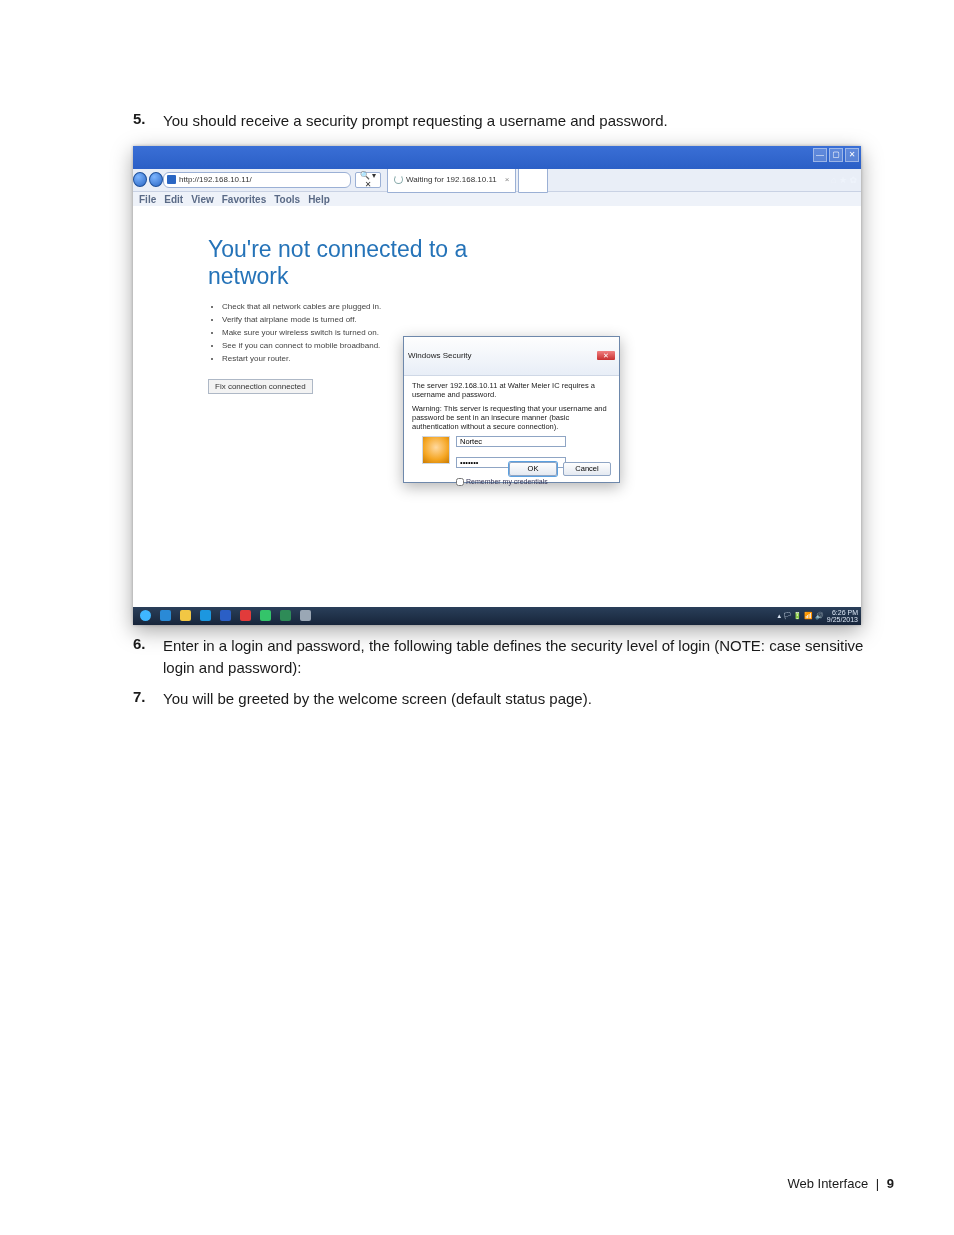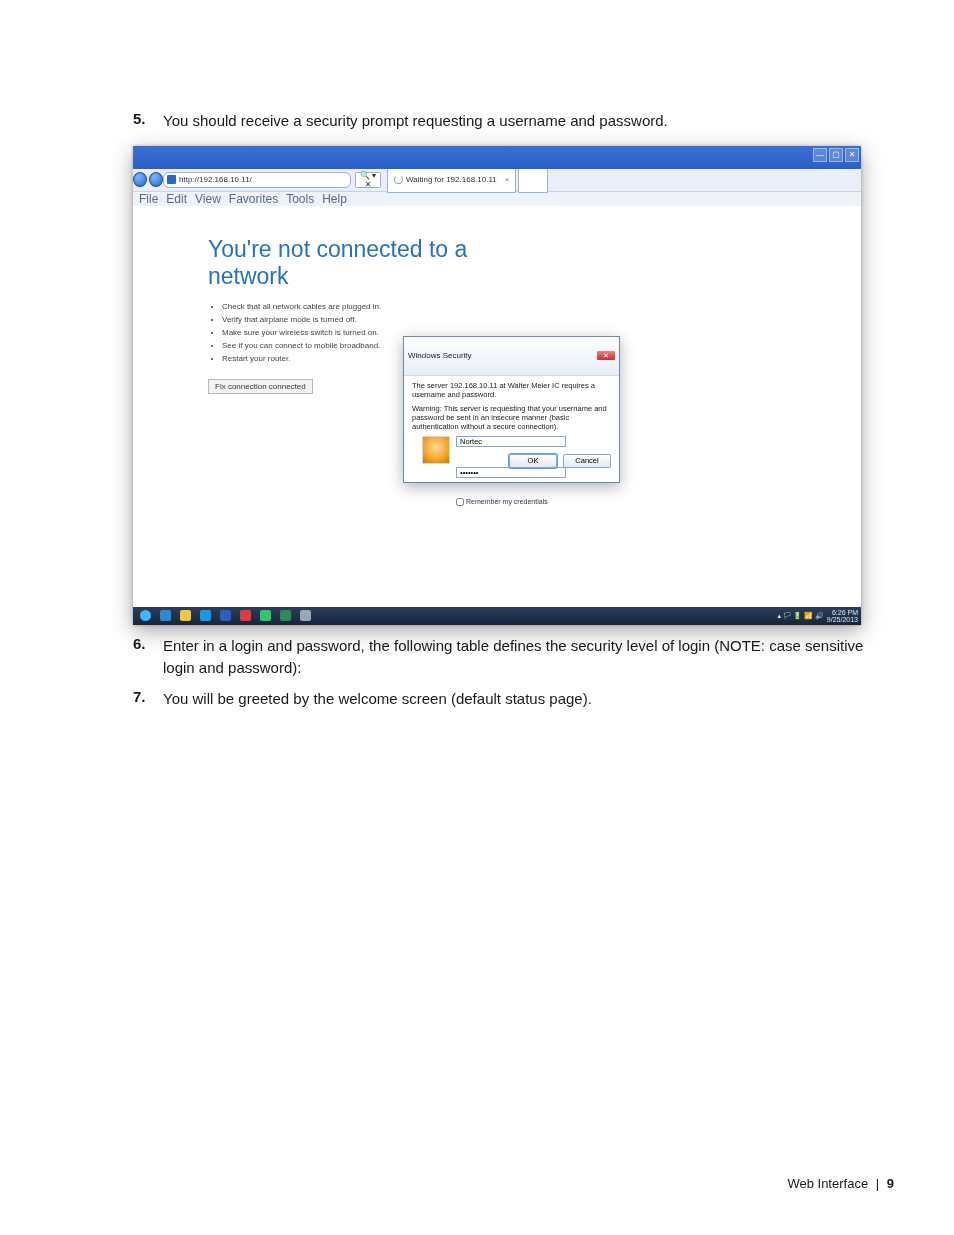--- a/index.html
+++ b/index.html
@@ -91,21 +91,21 @@
   }
   .tab .x { margin-left:8px; color:#888; }
   .tab-blank { width:16px; }
   .ie-right-icons {
     margin-left:auto; margin-right:4px; display:flex; gap:4px;
     color:#eef3fb; font-size:9px;
   }
   .menu-row {
     height: 15px; background:#eef2f9; border-bottom:1px solid #d8dfec;
     display:flex; align-items:center; gap:8px; padding-left:6px;
-    font-size:12px; color:#5a6a86;
+    font-size:10px; color:#5a6a86;font-weight:bold;
   }
 
   
   .ie-body {
     position:absolute; left:0; right:0; top:60px; bottom:18px;
     background:#fff;
   }
   .netmsg {
     position:absolute; left:75px; top:30px; width: 280px;
     color:#2573b8;
@@ -150,27 +150,27 @@
   .cred {
     display:flex; gap:6px; margin:3px 0 2px 10px;
   }
   .cred .avatar {
     width:26px; height:26px; border:1px solid #d0d8e4;
     background: radial-gradient(circle at 50% 40%, #ffd9a0, #f5a623 60%, #c97a00);
   }
   .cred .fields { flex:1; }
   .cred input {
     width: 110px; height:11px; font-size:7.5px;
-    border:1px solid #8fa5c4; padding:0 3px; display:block; margin-bottom:20px;
+    border:1px solid #8fa5c4; padding:0 3px; display:block; margin-bottom:10px;
     box-sizing:border-box; background:#fff;
   }
   .cred label { font-size:7px; color:#335; display:flex; align-items:center; gap:2px;}
   .cred label input[type=checkbox]{ width:8px; height:8px; margin:0;}
   .dlg-btns {
-    position:absolute; right:8px; bottom:14px; display:flex; gap:6px;
+    position:absolute; right:8px; bottom:6px; display:flex; gap:6px;
   }
   .dlg-btns button {
     font-size:7.5px; width:48px; height:14px;
     background:linear-gradient(#fefefe,#e4e9f1);
     border:1px solid #8fa5c4; border-radius:2px;
   }
   .dlg-btns button.ok { box-shadow: 0 0 0 1px #5aa0e0; }
 
   
   .taskbar {

